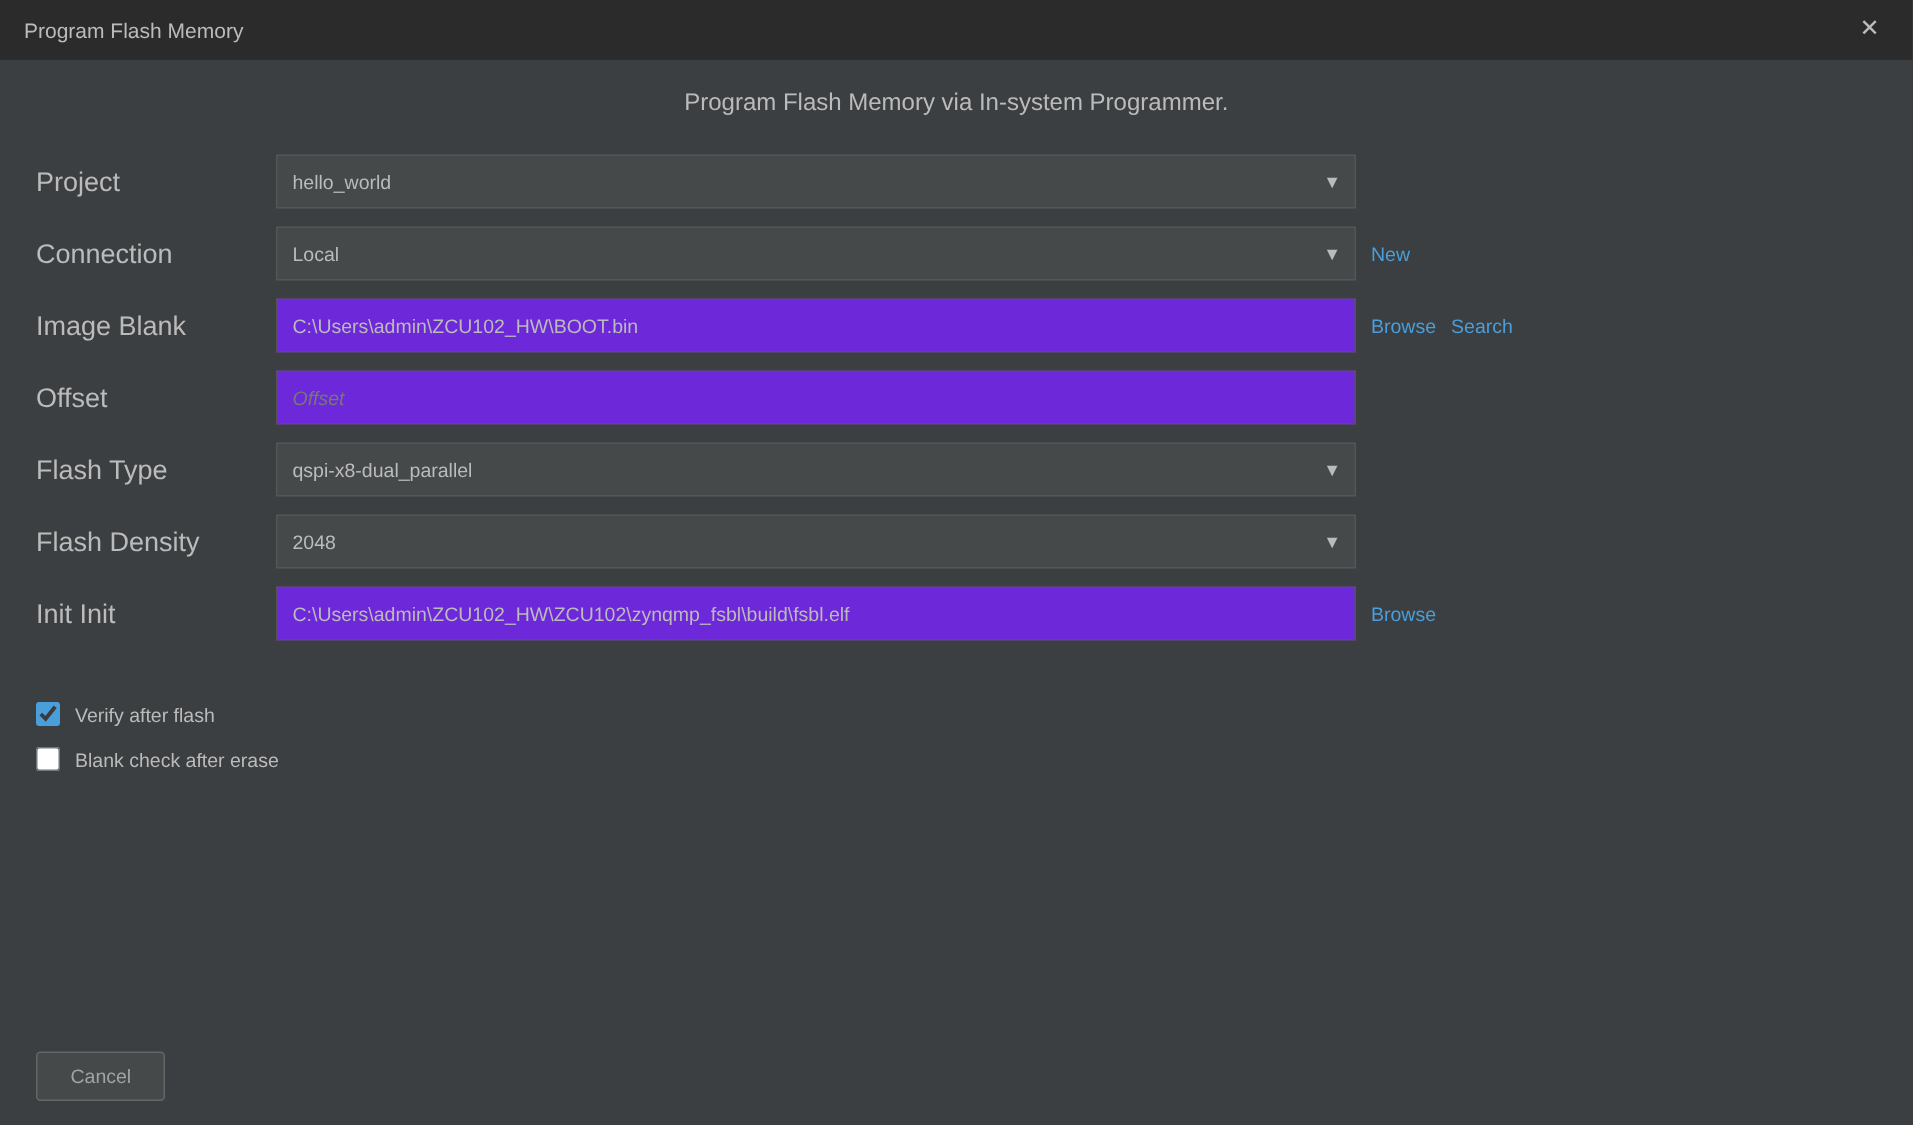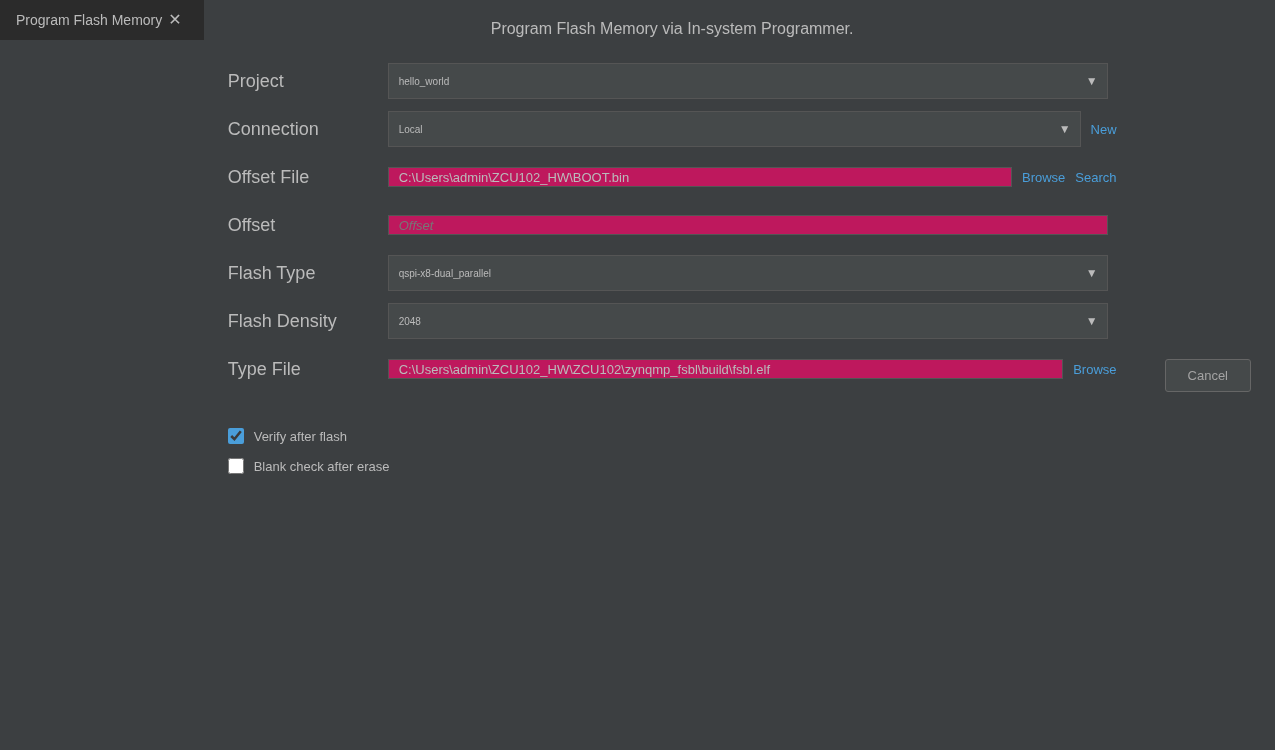--- a/index.html
+++ b/index.html
@@ -16,21 +16,21 @@
       align-items: center;
       justify-content: center;
       font-family: -apple-system, BlinkMacSystemFont, 'Segoe UI', Arial, sans-serif;
     }
 
     .dialog {
       width: 1275px;
       height: 750px;
       background: #3c3f41;
       display: flex;
-      flex-direction: row;
+      flex-direction: column;
       position: relative;
     }
 
     .title-bar {
       background: #2b2b2b;
       padding: 8px 16px;
       display: flex;
       align-items: center;
       justify-content: space-between;
       height: 40px;
@@ -99,21 +99,21 @@
       position: relative;
       flex: 1;
       max-width: 720px;
     }
 
     .form-select {
       width: 100%;
       background: #45494a;
       border: 1px solid #555555;
       color: #bbbbbb;
-      font-size: 10px;
+      font-size: 13px;
       padding: 8px 30px 8px 10px;
       appearance: none;
       -webkit-appearance: none;
       cursor: pointer;
       outline: none;
       height: 36px;
     }
 
     .select-arrow {
       position: absolute;
@@ -121,27 +121,27 @@
       top: 50%;
       transform: translateY(-50%);
       color: #bbbbbb;
       pointer-events: none;
       font-size: 12px;
     }
 
     .form-input {
       flex: 1;
       max-width: 720px;
-      background: #be185d;
+      background: #6d28d9;
       border: 1px solid #555555;
       color: #bbbbbb;
       font-size: 13px;
       padding: 8px 10px;
       outline: none;
-      height: 20px;
+      height: 36px;
     }
 
     .form-input::placeholder {
       color: #777777;
       font-style: italic;
     }
 
     .link-btn {
       color: #4a9eda;
       background: none;
@@ -243,21 +243,21 @@
             <select class="form-select">
               <option>Local</option>
             </select>
             <span class="select-arrow">▼</span>
           </div>
           <button class="link-btn">New</button>
         </div>
       </div>
 
       <div class="form-row">
-        <label class="form-label">Offset File</label>
+        <label class="form-label">Image Blank</label>
         <div class="form-control-area">
           <input type="text" class="form-input" value="C:\Users\admin\ZCU102_HW\BOOT.bin" style="">
           <button class="link-btn">Browse</button>
           <button class="link-btn">Search</button>
         </div>
       </div>
 
       <div class="form-row">
         <label class="form-label">Offset</label>
         <div class="form-control-area">
@@ -283,21 +283,21 @@
           <div class="select-wrapper">
             <select class="form-select">
               <option>2048</option>
             </select>
             <span class="select-arrow">▼</span>
           </div>
         </div>
       </div>
 
       <div class="form-row">
-        <label class="form-label">Type File</label>
+        <label class="form-label">Init Init</label>
         <div class="form-control-area">
           <input type="text" class="form-input" value="C:\Users\admin\ZCU102_HW\ZCU102\zynqmp_fsbl\build\fsbl.elf" style="">
           <button class="link-btn">Browse</button>
         </div>
       </div>
 
     </div>
 
     <div class="checkbox-area">
       <div class="checkbox-row">

